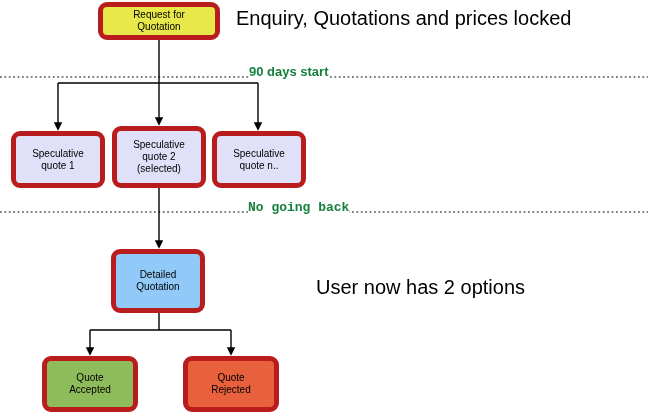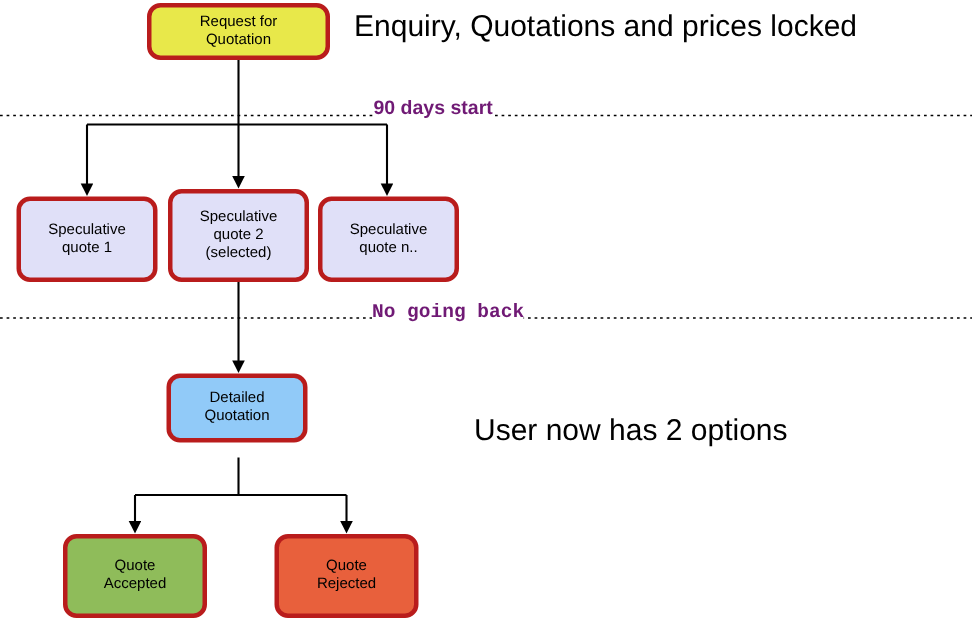--- a/index.html
+++ b/index.html
@@ -30,21 +30,21 @@
     left: 0;
     top: 0;
     width: 648px;
     height: 416px;
   }
 
   
   .node {
     position: absolute;
     box-sizing: border-box;
-    border: 3px solid #b91c1c;
+    border: 5px solid #b91c1c;
     border-radius: 9px;
     display: flex;
     align-items: center;
     justify-content: center;
     text-align: center;
     line-height: 1.18;
     color: #000000;
   }
   .node .node-label {
     display: block;
@@ -71,21 +71,21 @@
     font-size: 10px;
   }
   #node-spec-n {
     left: 212px; top: 131px;
     width: 94px; height: 57px;
     background: #e0e0f8;
     font-size: 10px;
   }
   #node-detailed {
     left: 111px; top: 249px;
-    width: 94px; height: 46px;
+    width: 94px; height: 64px;
     background: #91caf8;
     font-size: 10px;
   }
   #node-accepted {
     left: 42px;  top: 356px;
     width: 96px; height: 56px;
     background: #8fbc5a;
     font-size: 10px;
   }
   #node-rejected {
@@ -93,21 +93,21 @@
     width: 96px; height: 56px;
     background: #e8603c;
     font-size: 10px;
   }
 
   
   .phase-label {
     position: absolute;
     font-size: 13px;
     font-weight: bold;
-    color: #701a75;
+    color: #15803d;
     background: #ffffff;
     white-space: nowrap;
     letter-spacing: 0px;
   }
   #phase-label-90days { left: 249px; top: 64px; }
   #phase-label-nogoingback { left: 248px; top: 200px; font-family: Liberation Mono, monospace; }
 
   
   .annotation {
     position: absolute;

